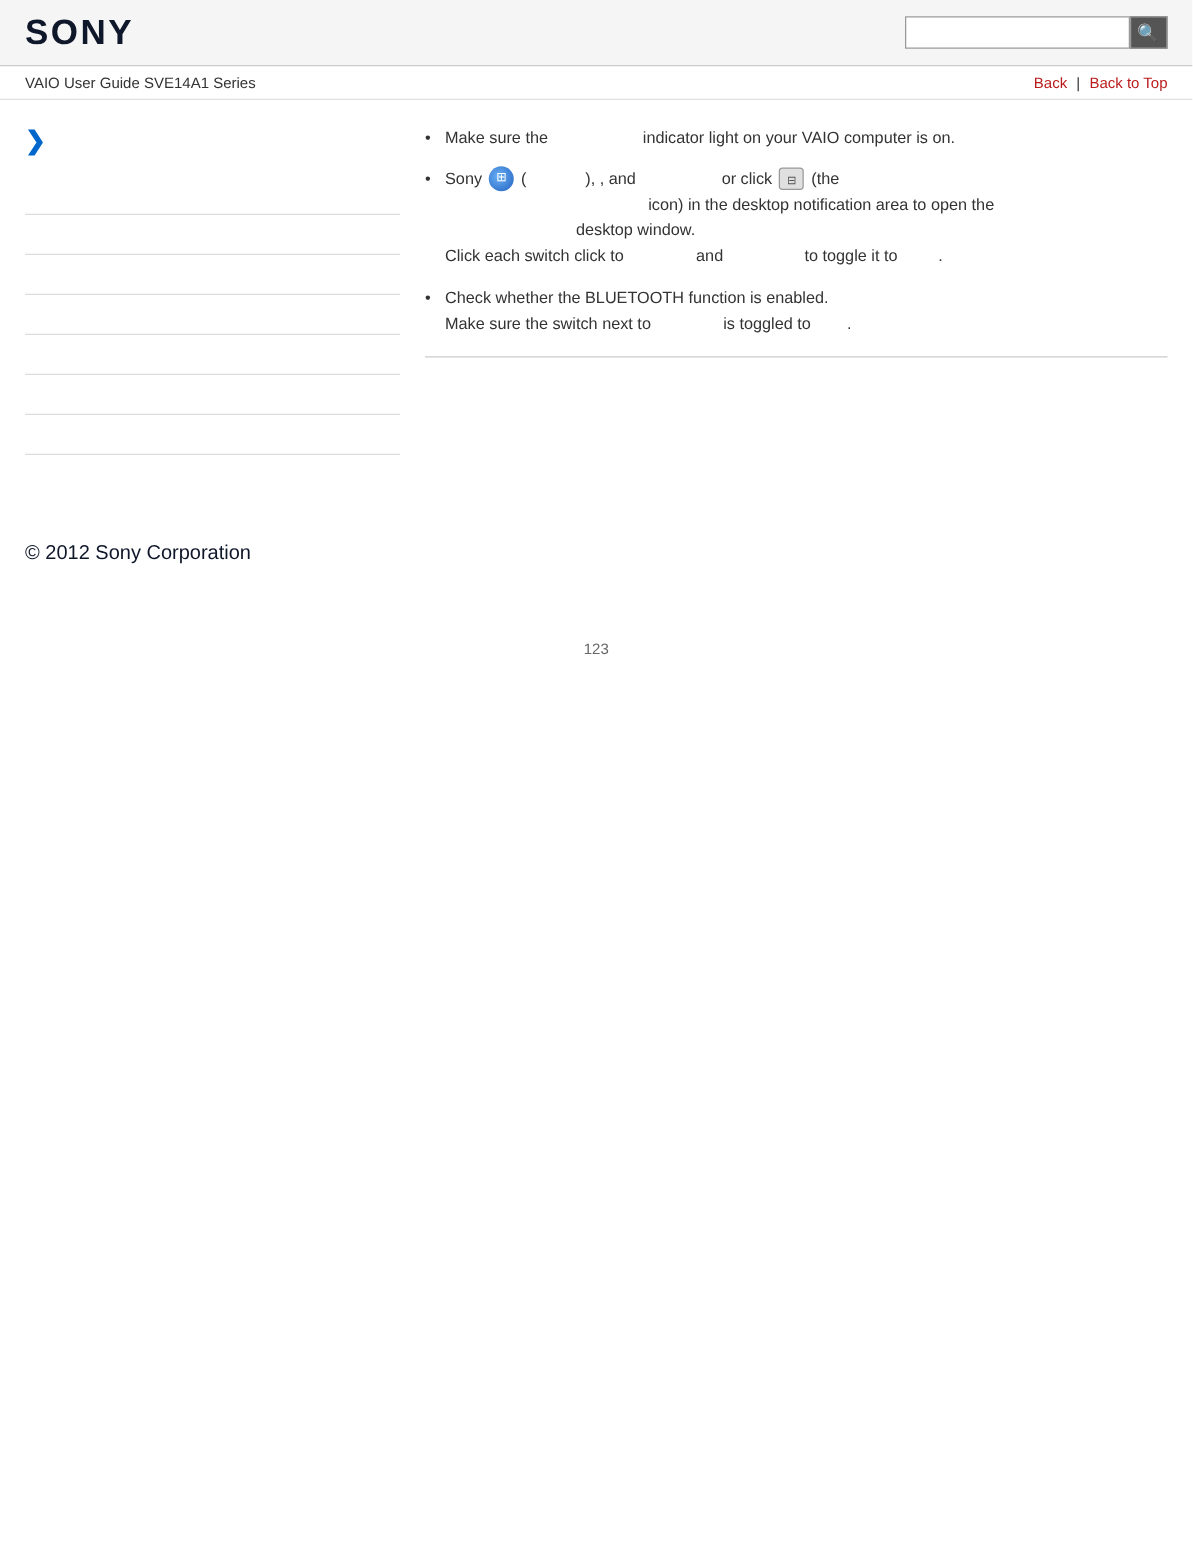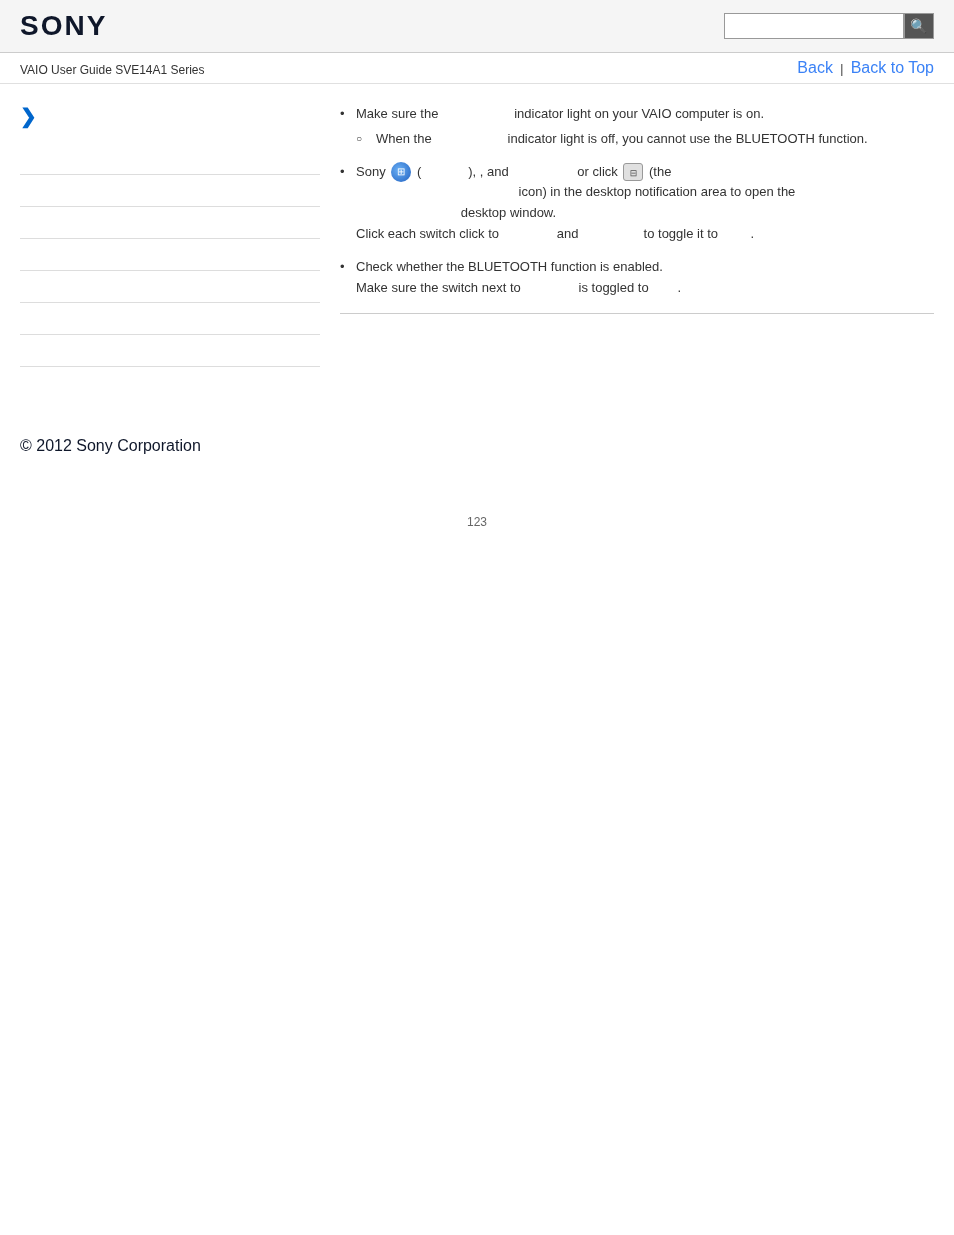--- a/index.html
+++ b/index.html
@@ -56,23 +56,23 @@
     .nav-bar {
       padding: 6px 20px;
       font-size: 12px;
       color: #333;
       display: flex;
       justify-content: space-between;
       align-items: flex-end;
       border-bottom: 1px solid #e0e0e0;
     }
     .nav-links a {
-      color: #3b82f6;
+      color: #b91c1c;
       text-decoration: none;
-      font-size: 16px;
+      font-size: 12px;
     }
     .nav-separator { color: #333; margin: 0 4px; }
 
     
     .main-container {
       display: flex;
       padding: 20px;
       gap: 20px;
     }
 
@@ -240,25 +240,20 @@
   </div>
 
   <div class="content">
     <div class="content-body">
       <ul>
 
         <li>
           <span>Make sure the</span>
           &nbsp;&nbsp;&nbsp;&nbsp;&nbsp;&nbsp;&nbsp;&nbsp;&nbsp;&nbsp;&nbsp;&nbsp;&nbsp;&nbsp;&nbsp;&nbsp;&nbsp;&nbsp;&nbsp;
           <span>indicator light on your VAIO computer is on.</span>
-          <div class="sub-item">
-            <span>When the</span>
-            &nbsp;&nbsp;&nbsp;&nbsp;&nbsp;&nbsp;&nbsp;&nbsp;&nbsp;&nbsp;&nbsp;&nbsp;&nbsp;&nbsp;&nbsp;&nbsp;&nbsp;&nbsp;&nbsp;
-            <span>indicator light is off, you cannot use the BLUETOOTH function.</span>
-          </div>
         </li>
 
         <li>
           <span>Sony</span>
           
           <span class="inline-icon"></span>
           <span>(</span>
           &nbsp;&nbsp;&nbsp;&nbsp;&nbsp;&nbsp;&nbsp;&nbsp;&nbsp;&nbsp;&nbsp;
           <span>),</span>
           <span>, and</span>

